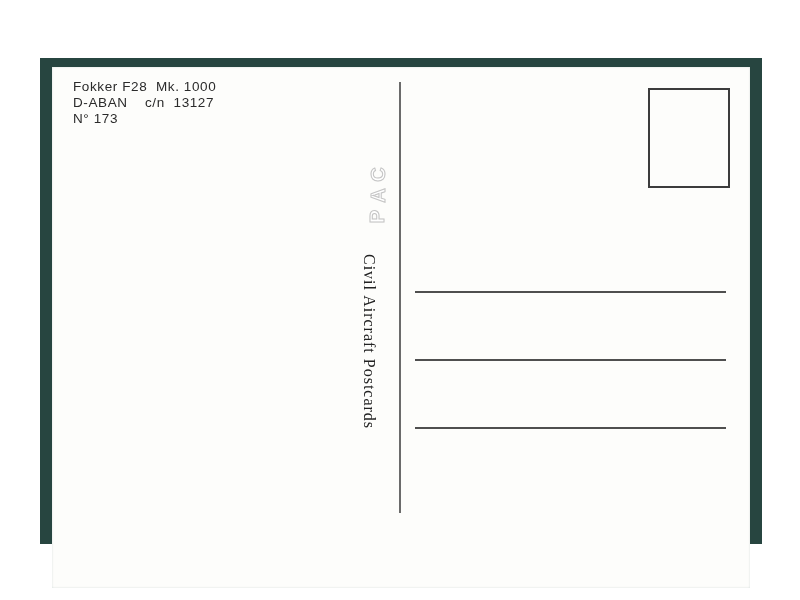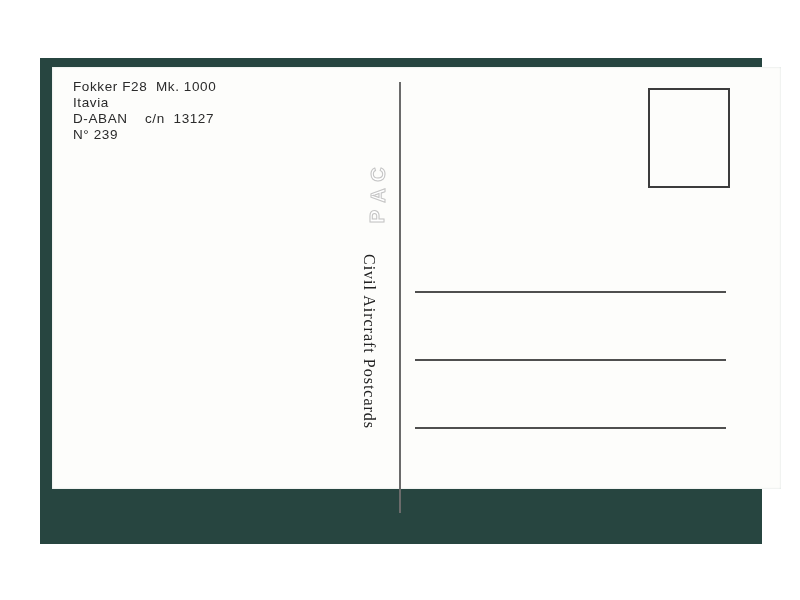--- a/index.html
+++ b/index.html
@@ -25,24 +25,23 @@
     width: 722px;
     height: 486px;
     background: #274540;
   }
   
   .card {
     position: absolute;
     left: 12px;
     top: 9px;
     width: 698px;
-    height: 422px;
+    height: 521px;
     background: #fdfdfb;
     box-shadow: inset 0 0 2px rgba(120,150,145,0.35);
-    padding-left: 31px;
   }
   
   .info-block {
     position: absolute;
     left: 21px;
     top: 12px;
     color: #2b2b2b;
     font-size: 13.5px;
     line-height: 16px;
     letter-spacing: 0.6px;
@@ -115,23 +114,22 @@
 </style>
 </head>
 <body>
 
 <div class="scene">
   <div class="mat">
     <div class="card">
 
       <div class="info-block">
         <div>Fokker F28  Mk. 1000</div>
-        <div>Itavia</div>
         <div>D-ABAN    c/n  13127</div>
-        <div>N° 239</div>
+        <div>N° 173</div>
       </div>
 
       <div class="monogram">
         <span>C</span>
         <span>A</span>
         <span>P</span>
       </div>
 
       <div class="publisher">Civil Aircraft Postcards</div>
 

